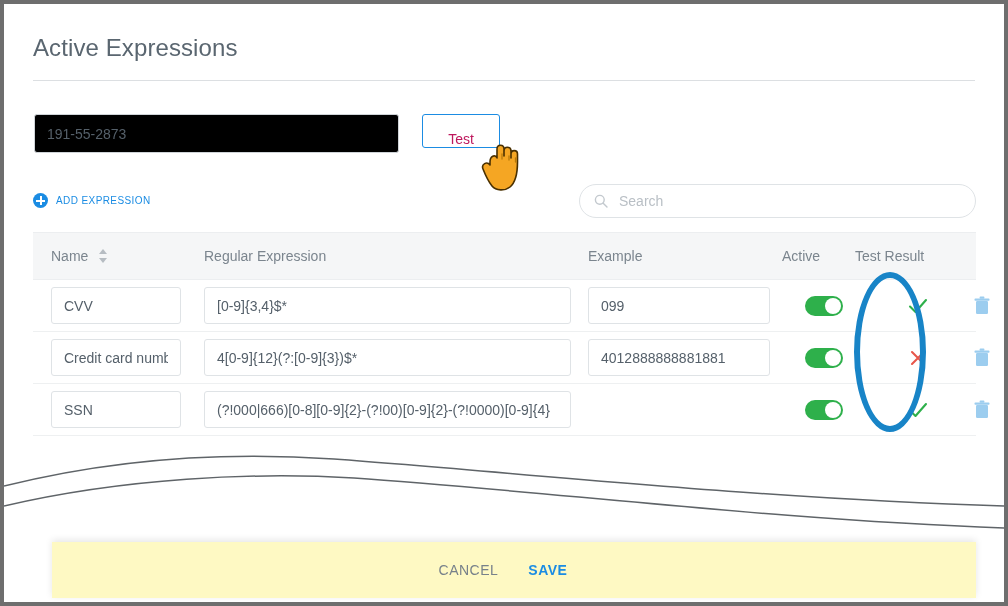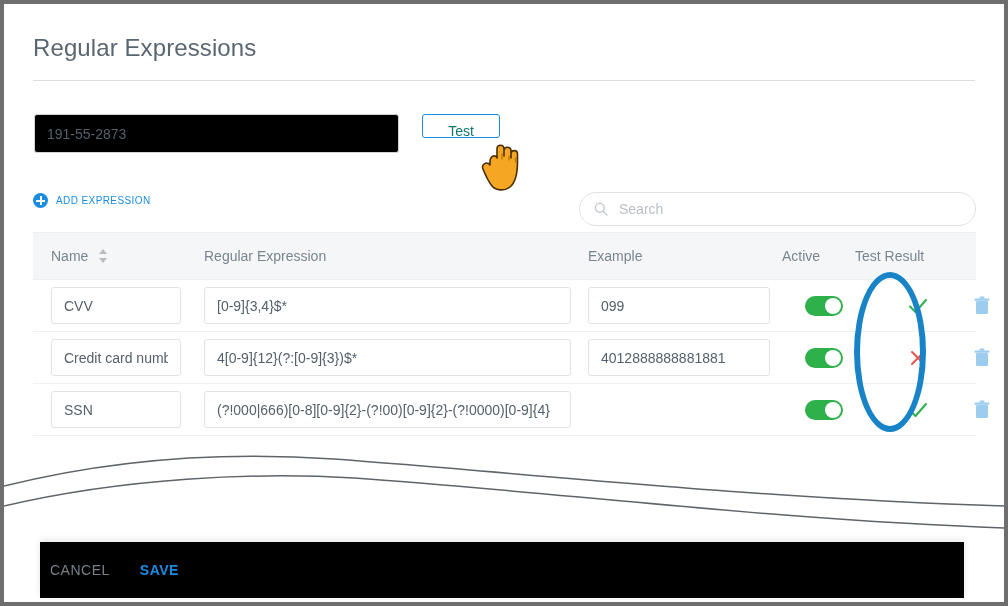--- a/index.html
+++ b/index.html
@@ -68,25 +68,25 @@
   .test-button {
     position: absolute;
     left: 418px;
     top: 110px;
     width: 78px;
     height: 24px;
     box-sizing: border-box;
     border: 1px solid #1b8ce3;
     border-radius: 3px;
     background: #ffffff;
-    color: #0f766e;
+    color: #be185d;
     font-family: "Liberation Sans", sans-serif;
     font-size: 14px;
     cursor: pointer;
-    padding: 8px;
+    padding: 16px;
   }
 
   
   .cursor-hand {
     position: absolute;
     left: 470px;
     top: 134px;
     width: 62px;
     height: 56px;
     pointer-events: none;
@@ -128,21 +128,21 @@
     color: #1b8ce3;
     font-size: 10px;
     letter-spacing: 0.4px;
     font-weight: 400;
   }
 
   
   .search-box {
     position: absolute;
     left: 575px;
-    top: 188px;
+    top: 180px;
     width: 397px;
     height: 34px;
     box-sizing: border-box;
     border: 1px solid #dfe3e6;
     border-radius: 17px;
     background: #fff;
     display: flex;
     align-items: center;
     padding: 0 14px;
   }
@@ -300,29 +300,29 @@
     left: 0;
     top: 440px;
     width: 1000px;
     height: 110px;
     pointer-events: none;
   }
 
   
   .footer-bar {
     position: absolute;
-    left: 36px;
+    left: 48px;
     top: 538px;
     width: 924px;
     height: 56px;
-    background: #000000;
+    background: #fef9c3;
     box-shadow: 0 -2px 7px rgba(0,0,0,0.10);
     display: flex;
     align-items: center;
-    justify-content: flex-start;
+    justify-content: center;
     padding-right: 22px;
     box-sizing: border-box;
   }
   .footer-btn {
     background: none;
     border: none;
     font-family: "Liberation Sans", sans-serif;
     font-size: 14px;
     letter-spacing: 0.5px;
     cursor: pointer;
@@ -330,21 +330,21 @@
   }
   .footer-btn.cancel { color: #77818a; font-weight: 400; }
   .footer-btn.save { color: #1b8ce3; font-weight: 700; margin-left: 10px; }
 </style>
 </head>
 <body>
 
 <div id="screenshot">
   <div class="page">
 
-    <div class="page-title">Regular Expressions</div>
+    <div class="page-title">Active Expressions</div>
     <div class="title-rule"></div>
 
     <input class="test-input" type="text" value="191-55-2873" style="">
     <button class="test-button">Test</button>
 
     <svg class="cursor-hand" viewBox="0 0 62 56">
       <g transform="translate(2,2)">
         <path d="M14 22 C14 16 19 14 21 18 L21 9 C21 4 28 4 28 9 L28 16
                  L28 11 C28 6 35 6 35 11 L35 18
                  L35 14 C35 9.5 41.5 9.5 41.5 14 L41.5 22

